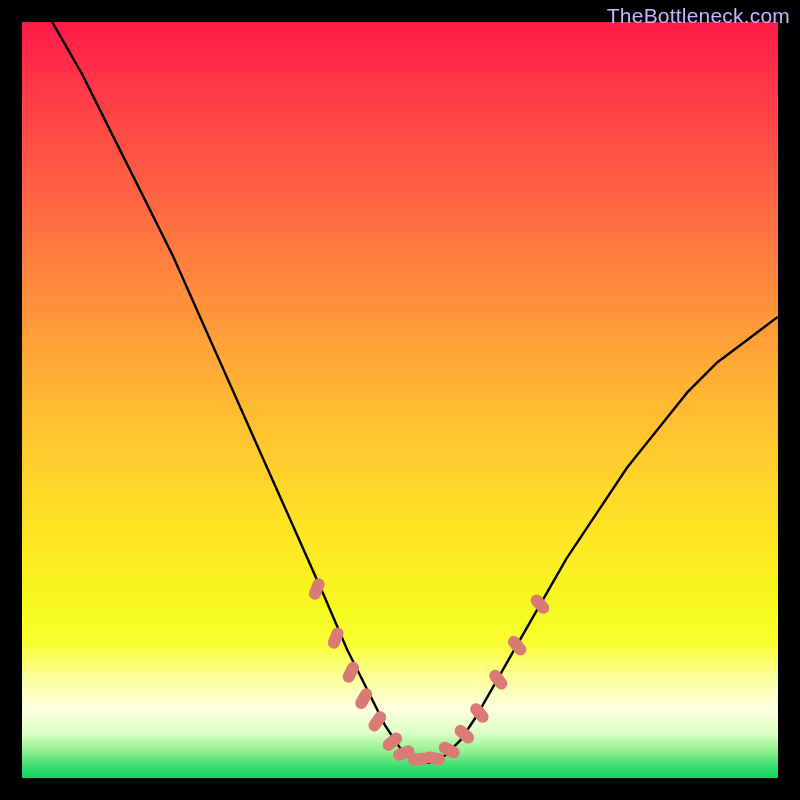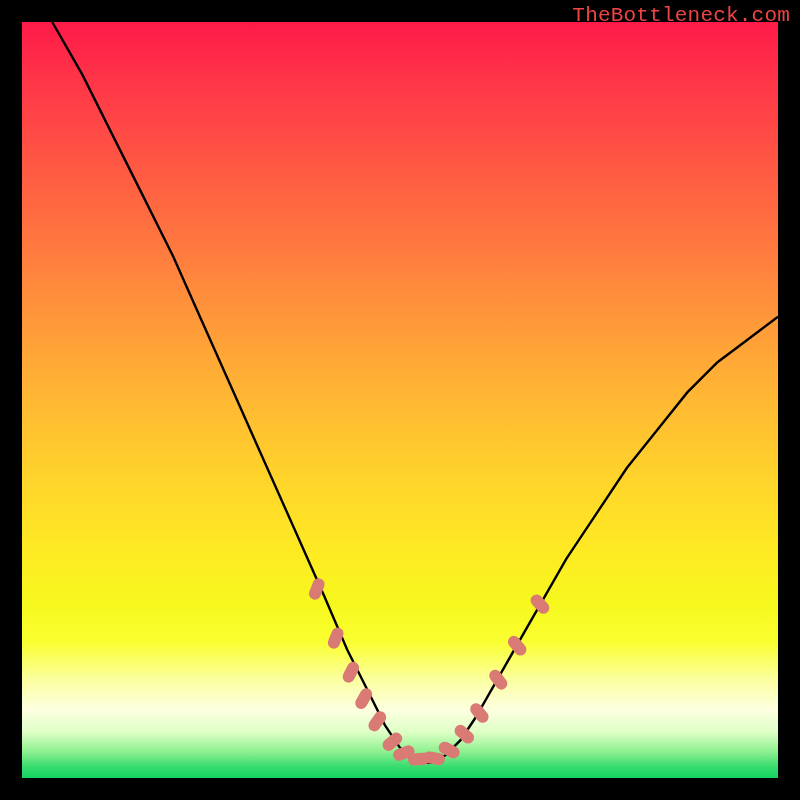--- a/index.html
+++ b/index.html
@@ -32,25 +32,24 @@
       #fdffe0 91%,
       #dcffc4 94%,
       #8ef08f 96.5%,
       #38dc6e 98.5%,
       #13d360 100%);
   }
   .watermark {
     position: absolute;
     top: 4px;
     right: 10px;
-    color: #ef4444;
+    color: #c4b5fd;
     font-size: 21px;
     font-weight: 500;
     letter-spacing: 0.2px;
-    font-family: Liberation Mono, monospace;
   }
   svg.overlay {
     position: absolute;
     left: 22px;
     top: 22px;
     width: 756px;
     height: 756px;
     pointer-events: none;
   }
 </style>

